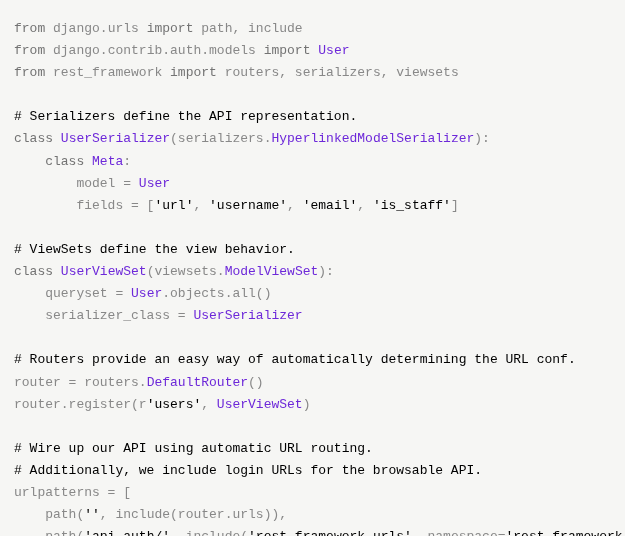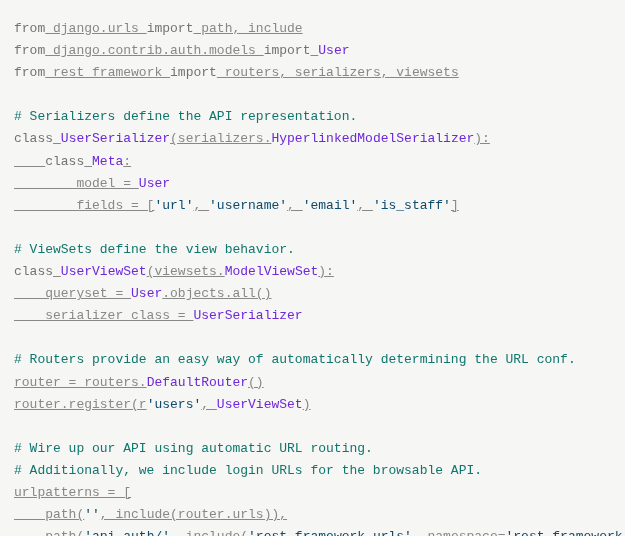--- a/index.html
+++ b/index.html
@@ -13,20 +13,20 @@
       width: 625px;
       height: 536px;
       overflow: hidden;
     }
     pre {
       font-family: inherit;
       white-space: pre;
     }
     .kw { color: #737373; }
     .cls { color: #6d28d9; }
-    .str { color: #0c4a6e; }
-    .cmt { color: #0f766e; margin-top: 33px; }
-    .plain { color: #888; text-decoration: underline; }
+    .str { color: #000000; }
+    .cmt { color: #000000; margin-top: 33px; }
+    .plain { color: #888; }
   </style>
 </head>
 <body>
 
 <pre id="code-container"><div><span class="kw">from</span><span class="plain"> django.urls </span><span class="kw">import</span><span class="plain"> path, include</span></div><div><span class="kw">from</span><span class="plain"> django.contrib.auth.models </span><span class="kw">import</span><span class="plain"> </span><span class="cls">User</span></div><div><span class="kw">from</span><span class="plain"> rest_framework </span><span class="kw">import</span><span class="plain"> routers, serializers, viewsets</span></div><div>&nbsp;</div><div><span class="cmt"># Serializers define the API representation.</span></div><div><span class="kw">class</span><span class="plain"> </span><span class="cls">UserSerializer</span><span class="plain">(serializers.</span><span class="cls">HyperlinkedModelSerializer</span><span class="plain">):</span></div><div><span class="plain">    </span><span class="kw">class</span><span class="plain"> </span><span class="cls">Meta</span><span class="plain">:</span></div><div><span class="plain">        model = </span><span class="cls">User</span></div><div><span class="plain">        fields = [</span><span class="str">'url'</span><span class="plain">, </span><span class="str">'username'</span><span class="plain">, </span><span class="str">'email'</span><span class="plain">, </span><span class="str">'is_staff'</span><span class="plain">]</span></div><div>&nbsp;</div><div><span class="cmt"># ViewSets define the view behavior.</span></div><div><span class="kw">class</span><span class="plain"> </span><span class="cls">UserViewSet</span><span class="plain">(viewsets.</span><span class="cls">ModelViewSet</span><span class="plain">):</span></div><div><span class="plain">    queryset = </span><span class="cls">User</span><span class="plain">.objects.all()</span></div><div><span class="plain">    serializer_class = </span><span class="cls">UserSerializer</span></div><div>&nbsp;</div><div><span class="cmt"># Routers provide an easy way of automatically determining the URL conf.</span></div><div><span class="plain">router = routers.</span><span class="cls">DefaultRouter</span><span class="plain">()</span></div><div><span class="plain">router.register(r</span><span class="str">'users'</span><span class="plain">, </span><span class="cls">UserViewSet</span><span class="plain">)</span></div><div>&nbsp;</div><div><span class="cmt"># Wire up our API using automatic URL routing.</span></div><div><span class="cmt"># Additionally, we include login URLs for the browsable API.</span></div><div><span class="plain">urlpatterns = [</span></div><div><span class="plain">    path(</span><span class="str">''</span><span class="plain">, include(router.urls)),</span></div><div><span class="plain">    path(</span><span class="str">'api-auth/'</span><span class="plain">, include(</span><span class="str">'rest_framework.urls'</span><span class="plain">, namespace=</span><span class="str">'rest_framework'</span></div></pre>
 
 </body></html>

